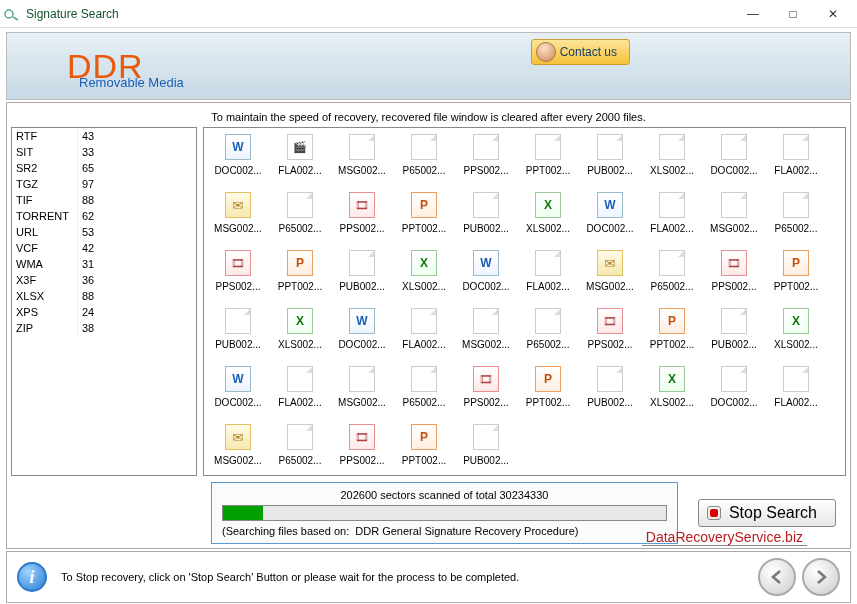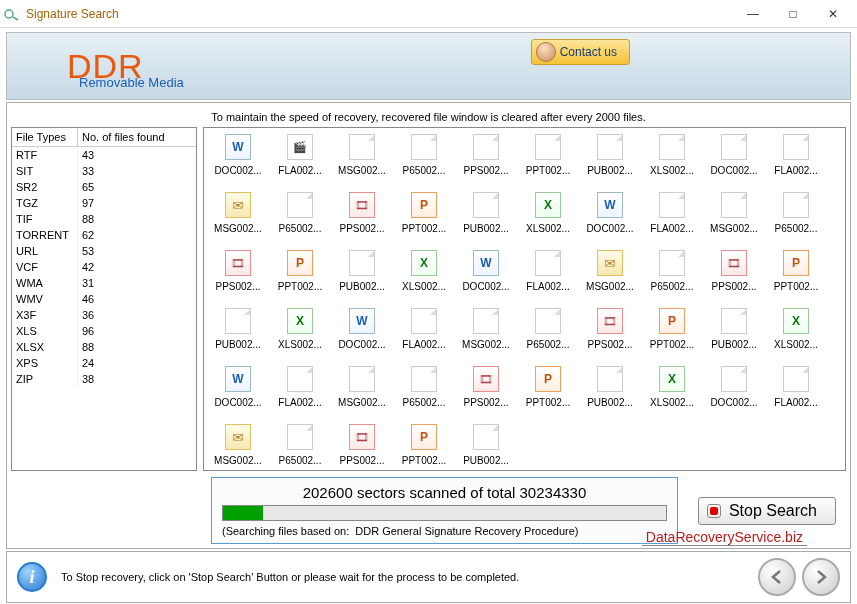--- a/index.html
+++ b/index.html
@@ -1,20 +1,20 @@
 <!DOCTYPE html>
 <html><head>
 <meta charset="utf-8">
 <style>
 * { box-sizing: border-box; margin: 0; padding: 0; }
 body { font-family: Tahoma, Arial, sans-serif; font-size: 11px; background: #fff; width: 857px; height: 604px; overflow: hidden; }
 
 .titlebar { height: 28px; background: #fff; border-bottom: 1px solid #ddd; display: flex; align-items: center; padding: 0 4px; }
 .title-icon { width: 16px; height: 16px; margin-right: 6px; }
-.title-text { flex: 1; font-size: 12px; color: #a16207; }
+.title-text { flex: 1; font-size: 12px; color: #14532d; }
 .win-btn { width: 40px; height: 24px; display: flex; align-items: center; justify-content: center; color: #333; font-size: 12px; }
 
 .banner { height: 68px; margin: 4px 6px 0 6px; border: 1px solid #bbb; background: linear-gradient(to bottom, #e8f0f5, #d6e4ed 50%, #c8d9e5); position: relative; display: flex; align-items: center; padding-left: 60px; }
 .logo-ddr { font-family: Arial; font-size: 34px; font-weight: normal; color: #e8590c; letter-spacing: 1px; }
 .logo-sub { position: absolute; top: 42px; left: 72px; color: #1a5fb4; font-size: 13px; font-weight: 500; }
 .contact-btn { position: absolute; right: 220px; top: 6px; height: 26px; padding: 0 12px 0 4px; background: linear-gradient(#fde599, #f5c237); border: 1px solid #c89f2c; border-radius: 3px; display: flex; align-items: center; gap: 4px; font-size: 12px; color: #1a3d6d; }
 .contact-avatar { width: 20px; height:20px; border-radius:50%; background: radial-gradient(circle at 40% 30%, #ffe0c0, #c88860); border:1px solid #aa7744; }
 
 .content { margin: 2px 6px; border: 1px solid #aaa; padding: 4px; height: 447px; display: flex; flex-direction: column; }
 .notice { text-align: center; font-size: 11px; padding: 4px 0; }
@@ -33,21 +33,21 @@
 .tr > div:last-child { border-right: none; }
 
 .file-area { flex: 1; border: 1px solid #888; background: #fff; overflow: auto; padding: 4px 4px; position: relative; }
 .file-grid { display: grid; grid-template-columns: repeat(10, 60px); gap: 2px 2px; }
 .file-item { display: flex; flex-direction: column; align-items: center; height: 56px; }
 .ficon { width: 26px; height: 26px; display: flex; align-items: center; justify-content: center; margin-top: 2px; }
 .fname { font-size: 10px; color: #000; white-space: nowrap; overflow: hidden; text-overflow: ellipsis; max-width: 58px; margin-top: 5px; }
 
 .progress-row { display: flex; align-items: center; gap: 20px; margin-top: 6px; padding: 0 10px 0 200px; }
 .progress-box { flex: 1; border: 1px solid #5b9bd5; padding: 6px 10px; background: #f9fbfd; }
-.scan-text { text-align: center; font-size: 15px; margin-bottom: 4px; }
+.scan-text { text-align: center; font-size: 11px; margin-bottom: 4px; }
 .pbar { height: 16px; border: 1px solid #888; background: #e8e8e8; position: relative; overflow: hidden; }
 .pfill { height: 100%; background: #00a000; }
 .search-text { font-size: 11px; margin-top: 4px; }
 .stop-btn { height: 28px; padding: 0 18px 0 8px; border: 1px solid #888; border-radius: 3px; background: linear-gradient(#fefefe,#e6e6e6); display: flex; align-items: center; gap: 8px; font-size: 16px; }
 .stop-sq { width: 14px; height: 14px; border: 1px solid #888; border-radius: 3px; display:flex; align-items:center; justify-content:center; }
 .stop-sq::before { content:''; width:8px; height:8px; background:#d00; border-radius:2px; }
 
 .footer { margin: 2px 6px 4px 6px; border: 1px solid #aaa; height: 52px; display: flex; align-items: center; padding: 0 10px; position: relative; }
 .info-icon { width: 30px; height: 30px; border-radius: 50%; background: radial-gradient(circle at 35% 30%, #9ed4ff, #2a7ad0); border: 2px solid #2a7ad0; color:#fff; font-family: Georgia; font-style: italic; font-weight: bold; font-size: 18px; display:flex; align-items:center; justify-content:center; margin-right: 14px; }
 .footer-text { font-size: 11px; }
@@ -92,24 +92,20 @@
   <div class="contact-btn">
     <div class="contact-avatar"></div>
     <span>Contact us</span>
   </div>
 </div>
 
 <div class="content">
   <div class="notice">To maintain the speed of recovery, recovered file window is cleared after every 2000 files.</div>
   <div class="main-row">
     <div class="table-wrap">
-      <div class="th-row">
-        <div class="col1">File Types</div>
-        <div class="col2">No. of files found</div>
-      </div>
       <div class="tbody" id="tbody">
           <div class="tr">
             <div class="col1">RTF</div>
             <div class="col2">43</div>
           </div>
           <div class="tr">
             <div class="col1">SIT</div>
             <div class="col2">33</div>
           </div>
           <div class="tr">
@@ -134,30 +130,22 @@
           </div>
           <div class="tr">
             <div class="col1">VCF</div>
             <div class="col2">42</div>
           </div>
           <div class="tr">
             <div class="col1">WMA</div>
             <div class="col2">31</div>
           </div>
           <div class="tr">
-            <div class="col1">WMV</div>
-            <div class="col2">46</div>
-          </div>
-          <div class="tr">
             <div class="col1">X3F</div>
             <div class="col2">36</div>
-          </div>
-          <div class="tr">
-            <div class="col1">XLS</div>
-            <div class="col2">96</div>
           </div>
           <div class="tr">
             <div class="col1">XLSX</div>
             <div class="col2">88</div>
           </div>
           <div class="tr">
             <div class="col1">XPS</div>
             <div class="col2">24</div>
           </div>
           <div class="tr">

